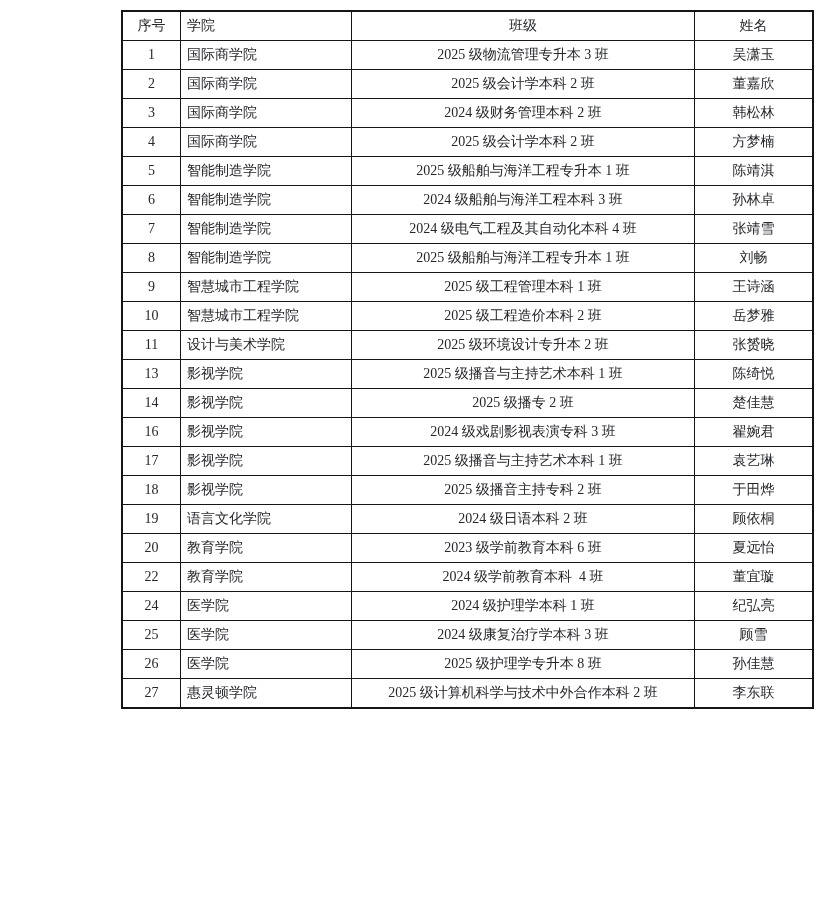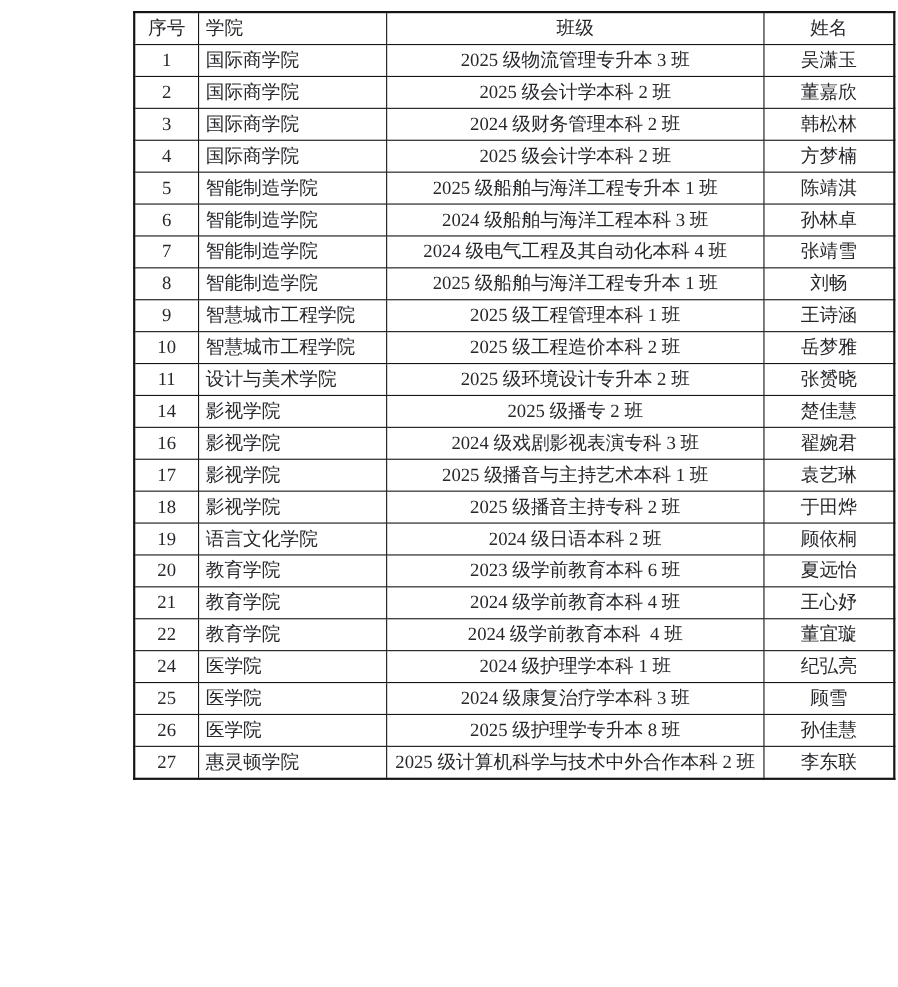--- a/index.html
+++ b/index.html
@@ -23,21 +23,21 @@
     overflow: hidden;
   }
   table.roster {
     position: absolute;
     left: 121px;
     top: 10px;
     width: 638px;
     border-collapse: collapse;
     table-layout: fixed;
     color: #26272b;
-    font-size: 17px;
+    font-size: 14px;
     border: 2px solid #151515;
   }
   table.roster th,
   table.roster td {
     border: 1px solid #151515;
     height: 28px;
     padding: 0 6px;
     font-weight: normal;
     vertical-align: middle;
     white-space: pre;
@@ -125,20 +125,26 @@
           <td class="c-class">2025 级工程造价本科 2 班</td>
           <td class="c-name">岳梦雅</td>
         </tr>
         <tr>
           <td class="c-idx">11</td>
           <td class="c-college">设计与美术学院</td>
           <td class="c-class">2025 级环境设计专升本 2 班</td>
           <td class="c-name">张赟晓</td>
         </tr>
         <tr>
+          <td class="c-idx">13</td>
+          <td class="c-college">影视学院</td>
+          <td class="c-class">2025 级播音与主持艺术本科 1 班</td>
+          <td class="c-name">陈绮悦</td>
+        </tr>
+        <tr>
           <td class="c-idx">14</td>
           <td class="c-college">影视学院</td>
           <td class="c-class">2025 级播专 2 班</td>
           <td class="c-name">楚佳慧</td>
         </tr>
         <tr>
           <td class="c-idx">16</td>
           <td class="c-college">影视学院</td>
           <td class="c-class">2024 级戏剧影视表演专科 3 班</td>
           <td class="c-name">翟婉君</td>
@@ -159,26 +165,20 @@
           <td class="c-idx">19</td>
           <td class="c-college">语言文化学院</td>
           <td class="c-class">2024 级日语本科 2 班</td>
           <td class="c-name">顾依桐</td>
         </tr>
         <tr>
           <td class="c-idx">20</td>
           <td class="c-college">教育学院</td>
           <td class="c-class">2023 级学前教育本科 6 班</td>
           <td class="c-name">夏远怡</td>
-        </tr>
-        <tr>
-          <td class="c-idx">21</td>
-          <td class="c-college">教育学院</td>
-          <td class="c-class">2024 级学前教育本科 4 班</td>
-          <td class="c-name">王心妤</td>
         </tr>
         <tr>
           <td class="c-idx">22</td>
           <td class="c-college">教育学院</td>
           <td class="c-class">2024 级学前教育本科  4 班</td>
           <td class="c-name">董宜璇</td>
         </tr>
         <tr>
           <td class="c-idx">24</td>
           <td class="c-college">医学院</td>

